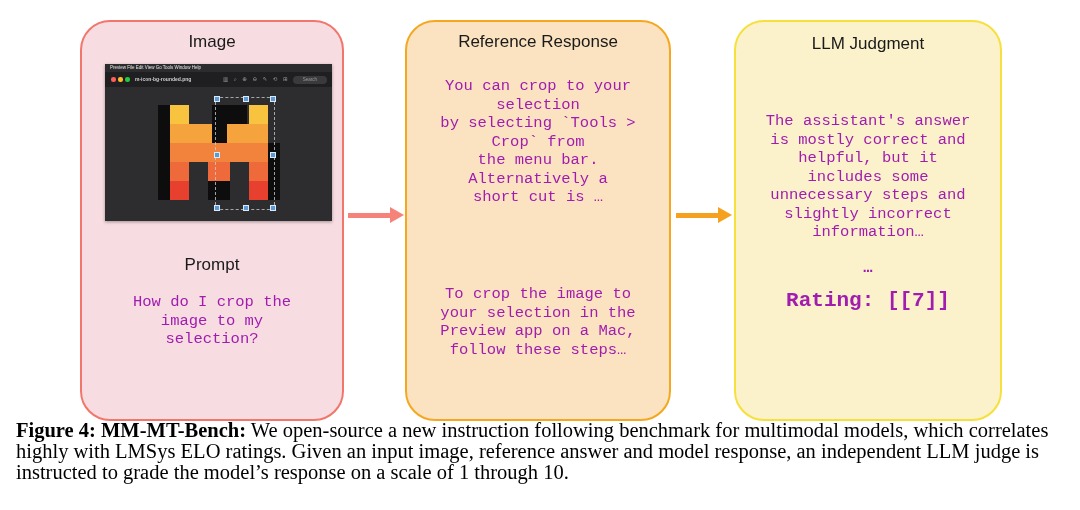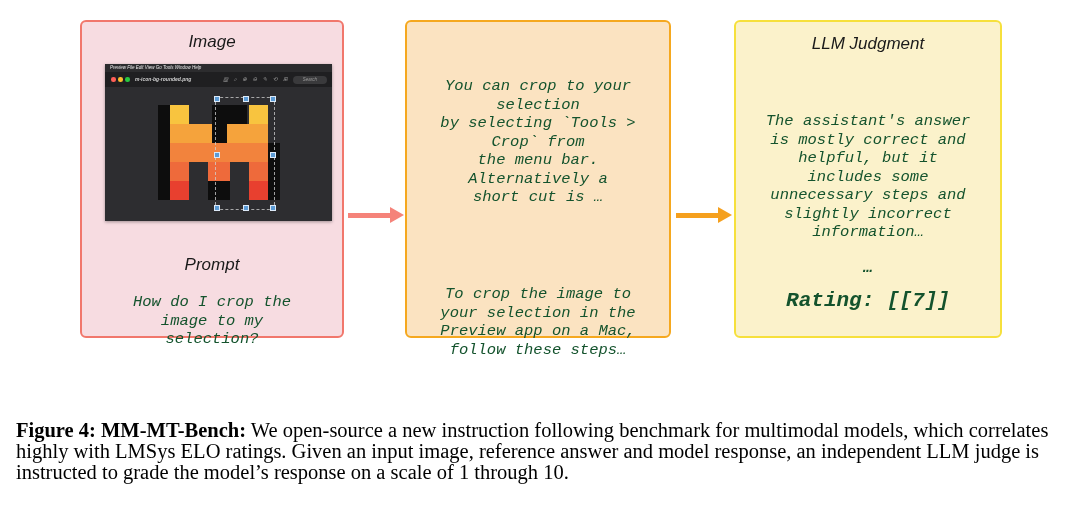--- a/index.html
+++ b/index.html
@@ -1,26 +1,26 @@
 <!DOCTYPE html>
 <html style="--box1-bg: #f7dce1; --box1-border: #f1776c; --box2-bg: #fbe3c1; --box2-border: #f5a81f; --box3-bg: #fbf2cb; --box3-border: #f6e03c; --arrow1: #f5837a; --arrow2: #f5a01e; --logo-yellow: #f8c43f; --logo-amber: #f5a33c; --logo-orange: #f2833d; --logo-dorange: #ee6a3b; --logo-red: #e8402f; --logo-black: #0d0d0d; --canvas-bg: #2d2d30; --titlebar-bg: #1f1f21; --menubar-bg: #2c2c2e; --handle-blue: #5b9bd5;"><head>
 <meta charset="utf-8">
 <style>
   html,body{margin:0;padding:0;}
   body{width:1080px;height:510px;position:relative;background:#ffffff;overflow:hidden;
        font-family:"Liberation Sans",sans-serif;}
 
-  .panel{position:absolute;top:20px;height:318px;border-radius:6px;border:2.5px solid;box-sizing:border-box;font-style:italic;}
+  .panel{position:absolute;top:20px;height:401px;border-radius:30px;border:2.5px solid;box-sizing:border-box;}
   #panel-image{left:80px;width:264px;background:var(--box1-bg);border-color:var(--box1-border);}
   #panel-reference{left:405px;width:266px;background:var(--box2-bg);border-color:var(--box2-border);}
   #panel-judgment{left:734px;width:268px;background:var(--box3-bg);border-color:var(--box3-border);}
 
   .panel-title{position:absolute;left:0;right:0;text-align:center;font-size:17px;font-weight:500;color:#1a1a1a;}
   .mono{position:absolute;left:0;right:0;text-align:center;white-space:pre-line;
-        font-family:"Liberation Mono","DejaVu Sans Mono",monospace;font-size:15.5px;line-height:18.5px;color:#14532d;}
+        font-family:"Liberation Mono","DejaVu Sans Mono",monospace;font-size:15.5px;line-height:18.5px;color:#a21caf;}
 
   
   #preview-window{position:absolute;left:23px;top:42px;width:227px;height:157px;box-shadow:0 1px 3px rgba(0,0,0,.35);}
   #preview-menubar{position:absolute;left:0;top:0;right:0;height:8px;background:var(--menubar-bg);
      color:#e8e8e8;font-size:4.5px;line-height:8px;padding-left:5px;white-space:nowrap;overflow:hidden;}
   #preview-titlebar{position:absolute;left:0;top:8px;right:0;height:15px;background:var(--titlebar-bg);}
   .tl{position:absolute;top:5px;width:4.5px;height:4.5px;border-radius:50%;}
   #tl-close{left:6px;background:#ff5f57;}
   #tl-min{left:13px;background:#febc2e;}
   #tl-zoom{left:20px;background:#28c840;}
@@ -118,20 +118,21 @@
 image to my
 selection?</div>
 </div>
 
 <div class="arrow" id="arrow-1">
   <span class="shaft"></span>
   <span class="head"></span>
 </div>
 
 <div class="panel" id="panel-reference">
+  <div class="panel-title" style="top:10px">Reference Response</div>
   <div class="mono" style="top:55px">You can crop to your
 selection
 by selecting `Tools &gt;
 Crop` from
 the menu bar.
 Alternatively a
 short cut is …</div>
   <div class="mono" style="top:263px">To crop the image to
 your selection in the
 Preview app on a Mac,

